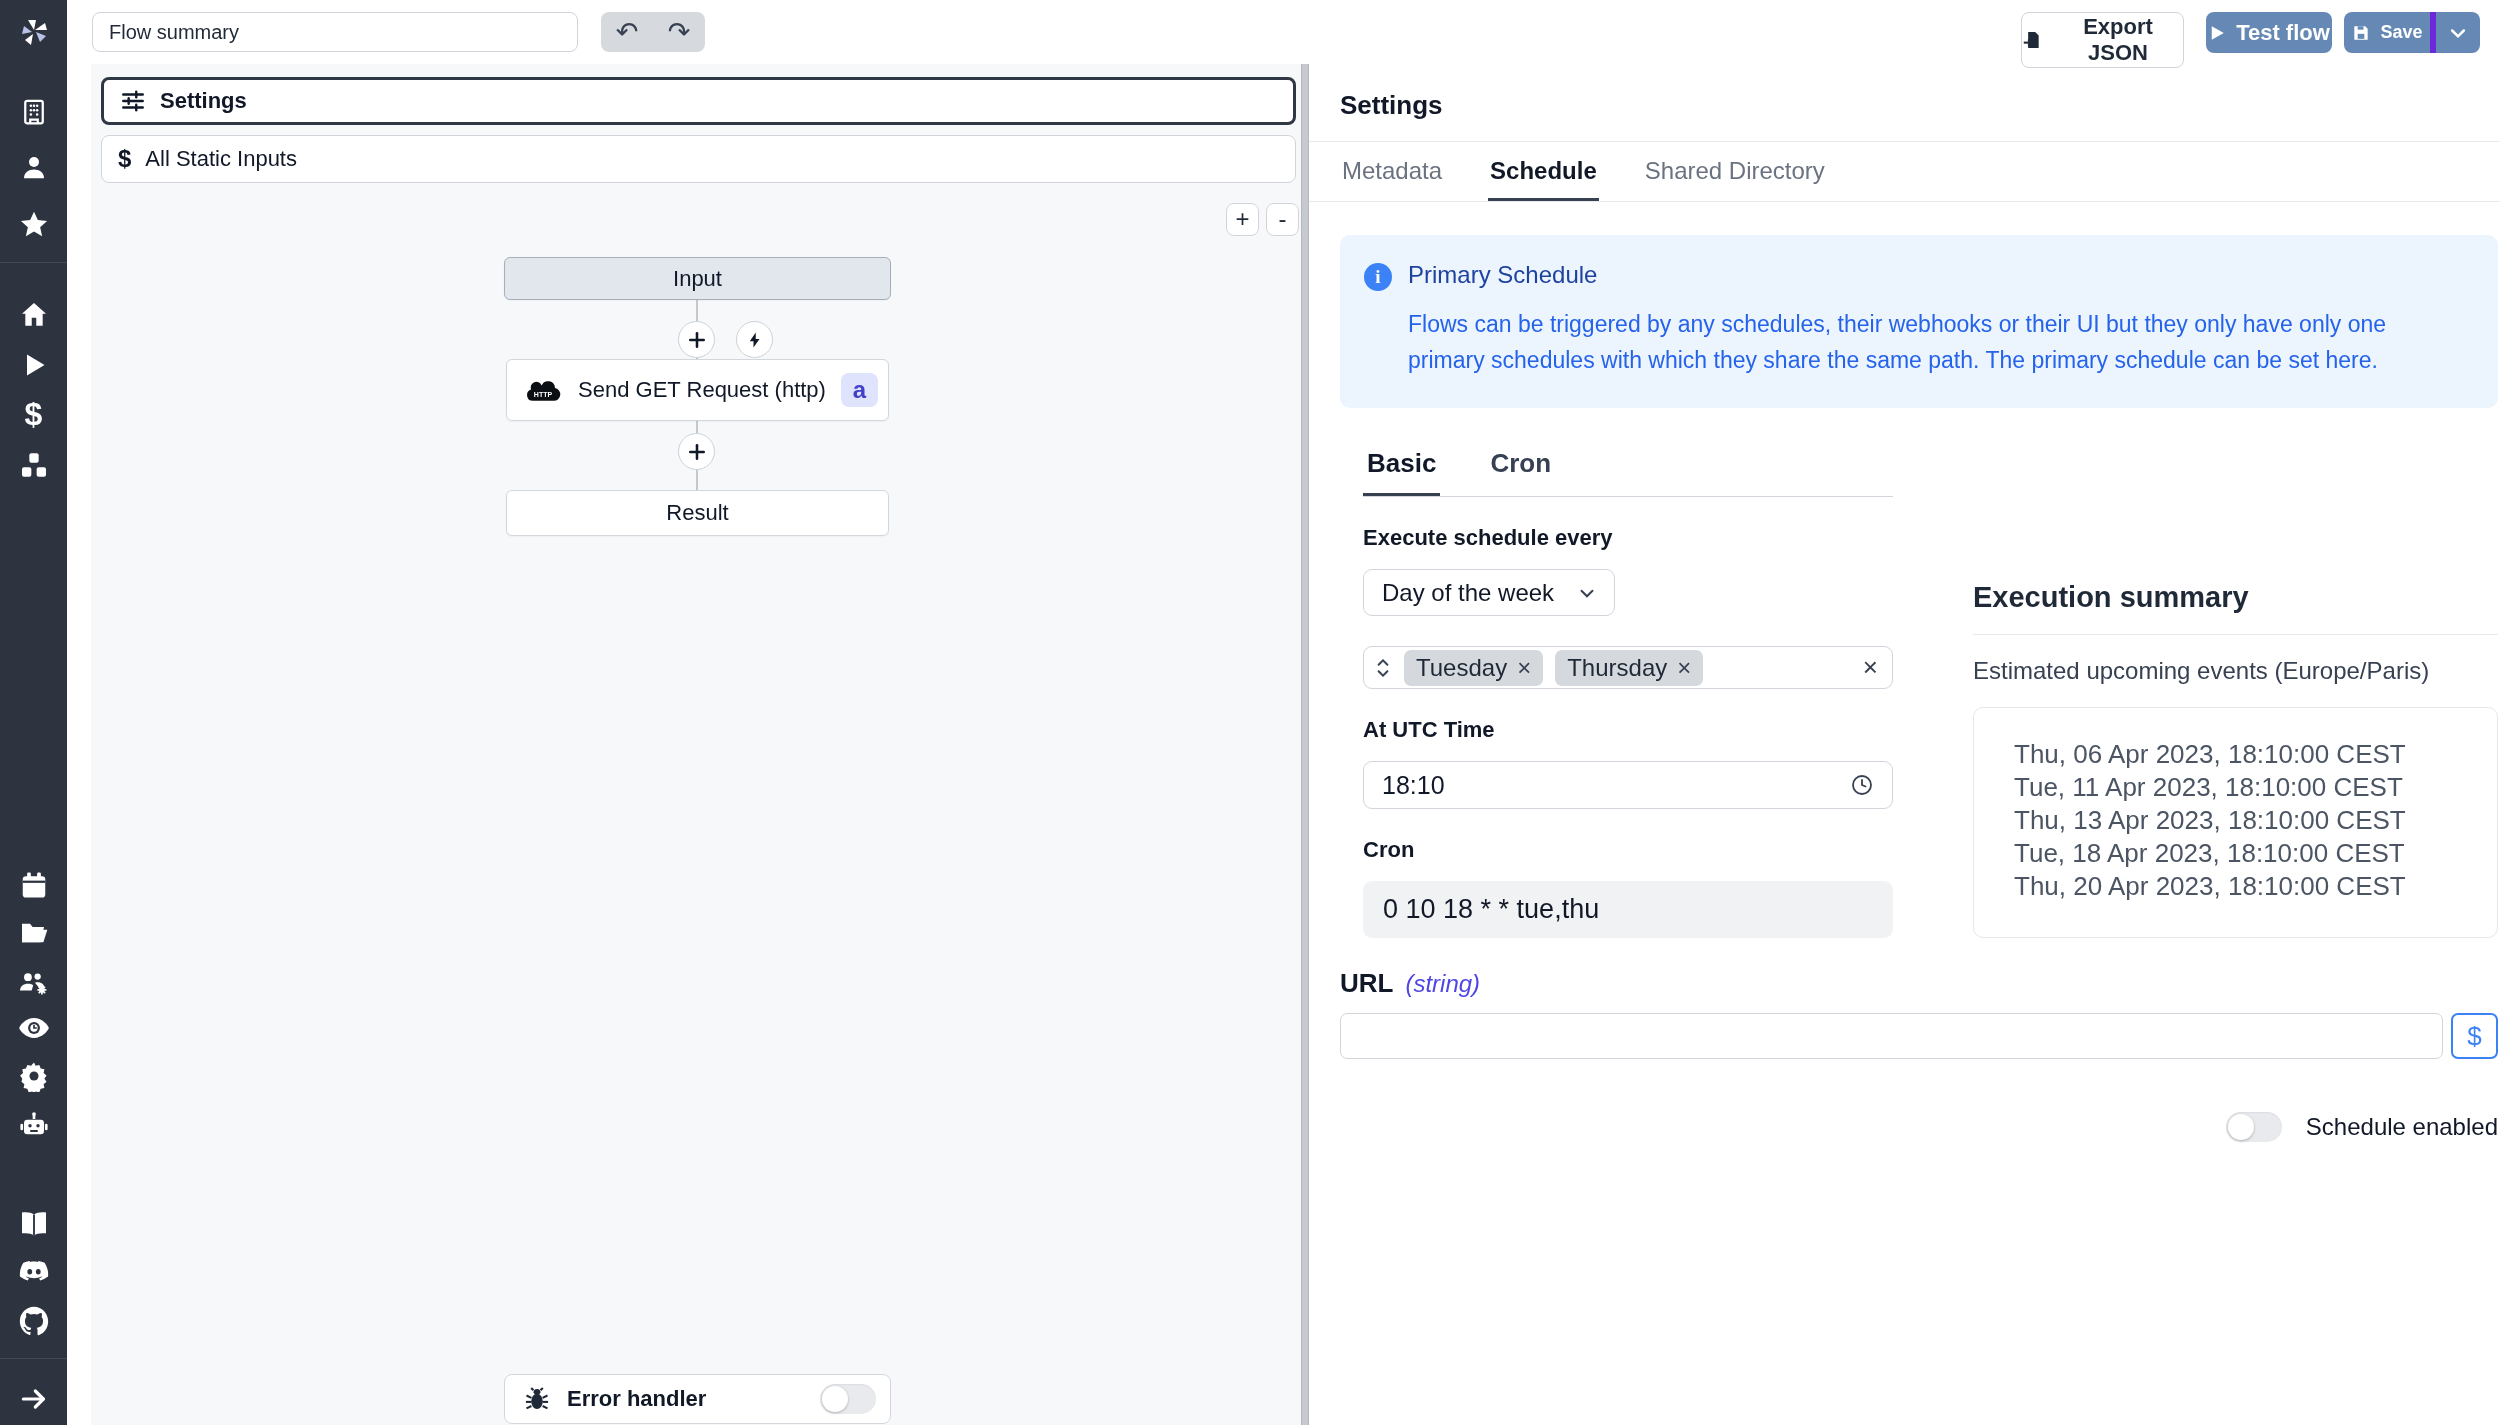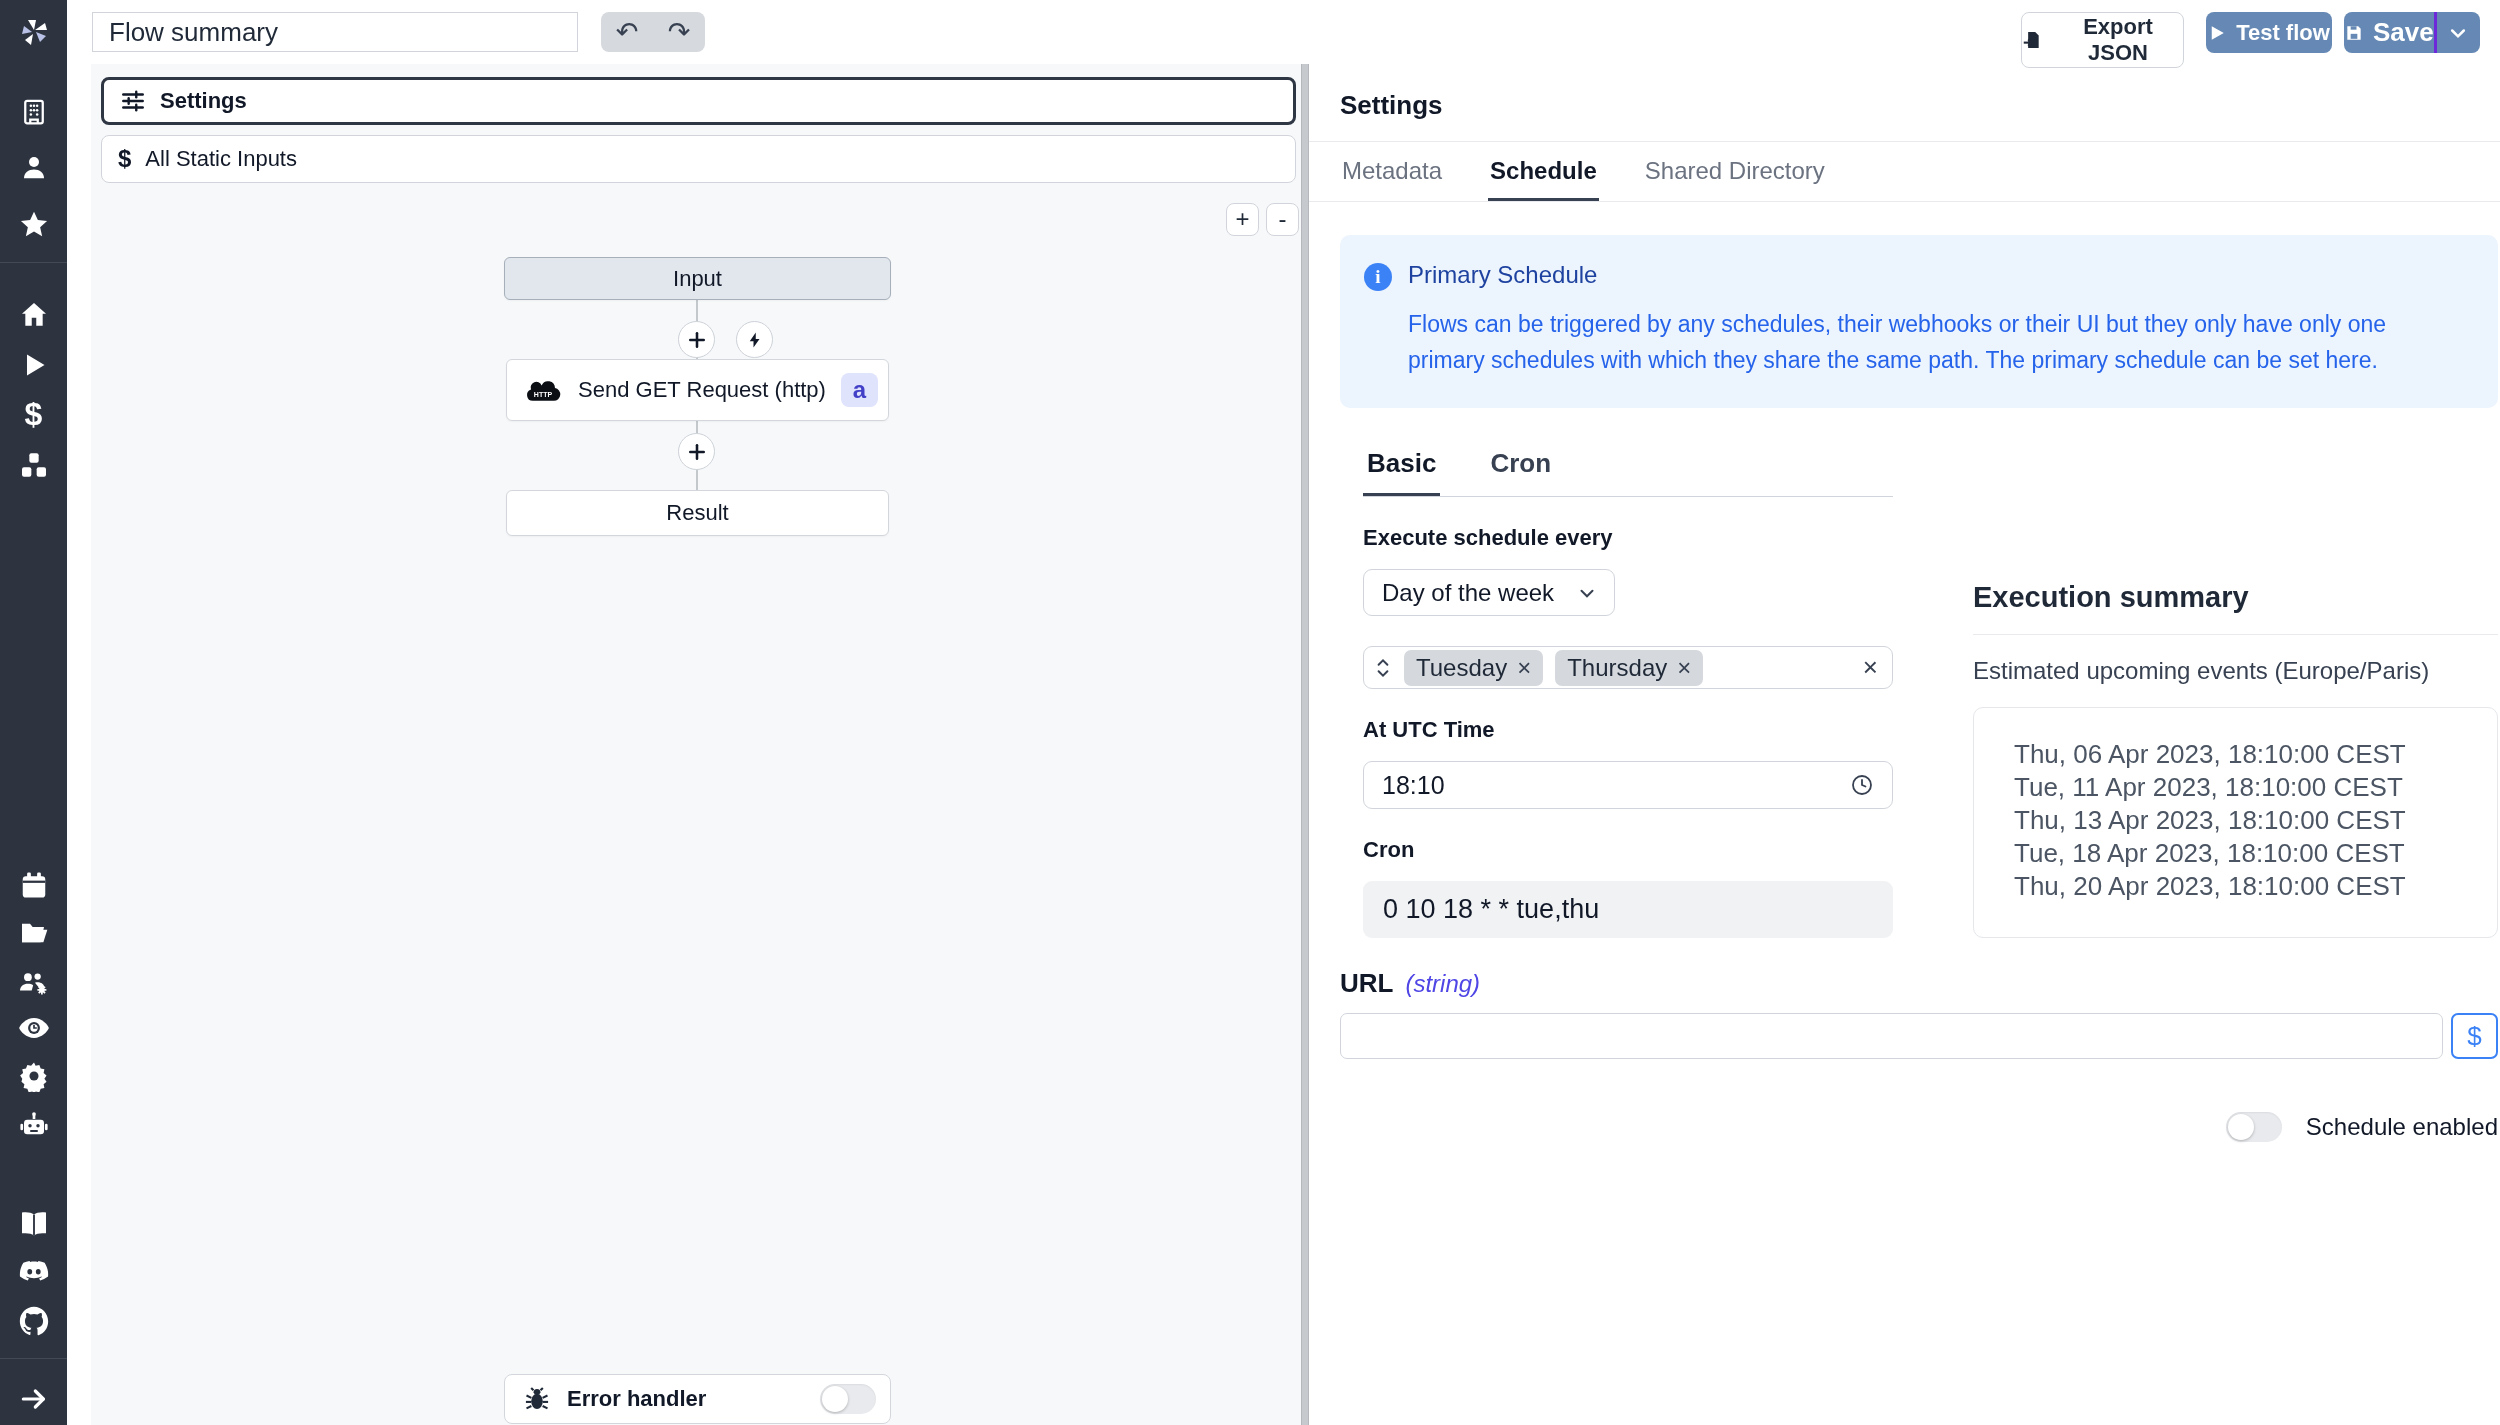--- a/index.html
+++ b/index.html
@@ -9,35 +9,35 @@
   
   .sidebar { position:relative; width:67px; background:var(--sidebar-bg); flex:none; }
   .sidebar .icon { position:absolute; left:50%; transform:translate(-50%,-50%); color:#fff; display:flex; align-items:center; justify-content:center; cursor:pointer; }
   .sidebar .divider { position:absolute; left:0; width:100%; height:1px; background:#424a57; }
 
   
   .main { flex:1; display:flex; flex-direction:column; }
   .topbar { position:relative; height:64px; background:#fff; flex:none; }
   .topbar input { font-family:"Liberation Sans", sans-serif; }
 
-  .flow-summary { position:absolute; left:25px; top:12px; width:486px; height:40px; border:1px solid #d1d5db; border-radius:0; padding:0 16px; font-size:26px; color:#1f2937; outline:none; }
+  .flow-summary { position:absolute; left:25px; top:12px; width:486px; height:40px; border:1px solid #d1d5db; border-radius:8px; padding:0 16px; font-size:20px; color:#1f2937; outline:none; }
   .undo-redo { position:absolute; left:534px; top:12px; width:104px; height:40px; background:#d6d9dd; border-radius:8px; display:flex; }
   .undo-redo button { flex:1; background:none; border:none; font-size:27px; color:#374151; cursor:pointer; line-height:38px; }
 
   .path-group { position:absolute; left:981px; top:12px; height:40px; display:flex; border:1px solid #d1d5db; border-radius:8px; overflow:hidden; }
   .path-label { background:#e5e7eb; display:flex; align-items:center; gap:10px; padding:0 16px; font-size:22px; font-weight:700; color:#374151; }
   .path-value { background:#fff; display:flex; align-items:center; padding:0 18px; font-family:"DejaVu Sans Mono","Liberation Mono",monospace; font-size:22px; color:#111827; min-width:330px; }
 
   .btn { display:flex; align-items:center; justify-content:center; gap:10px; border-radius:8px; font-size:22px; font-weight:700; cursor:pointer; border:1px solid transparent; }
   .btn-outline { background:#fff; border-color:#d1d5db; color:#1f2937; }
   .btn-blue { background:var(--accent); color:#fff; border:none; }
   .export-btn { position:absolute; left:1954px; top:12px; width:163px; height:56px; }
   .test-btn { position:absolute; left:2139px; top:12px; width:126px; height:41px; }
   .save-group { position:absolute; left:2277px; top:12px; width:136px; height:41px; display:flex; background:var(--accent); border-radius:8px; overflow:hidden; }
-  .save-main { flex:1; display:flex; align-items:center; justify-content:center; gap:9px; color:#fff; font-size:26px; font-weight:700; cursor:pointer; border-right:3px solid #6d28d9; }
+  .save-main { flex:1; display:flex; align-items:center; justify-content:center; gap:9px; color:#fff; font-size:18px; font-weight:700; cursor:pointer; border-right:6px solid #6d28d9; }
   .save-caret { width:44px; display:flex; align-items:center; justify-content:center; cursor:pointer; }
 
   .content { flex:1; display:flex; min-height:0;padding-left:24px; }
 
   
   .flow-panel { position:relative; width:1210px; flex:none; background:#f7f8fa; overflow:hidden; }
   .panel-btn { position:absolute; left:10px; width:1195px; height:48px; background:#fff; border-radius:8px; display:flex; align-items:center; gap:14px; padding:0 16px; cursor:pointer; }
   .settings-btn { top:13px; border:3px solid #2f3744; font-weight:700; font-size:22px; color:#111827; }
   .inputs-btn { top:71px; border:1px solid #d1d5db; font-weight:400; font-size:22px; color:#111827; }
 

